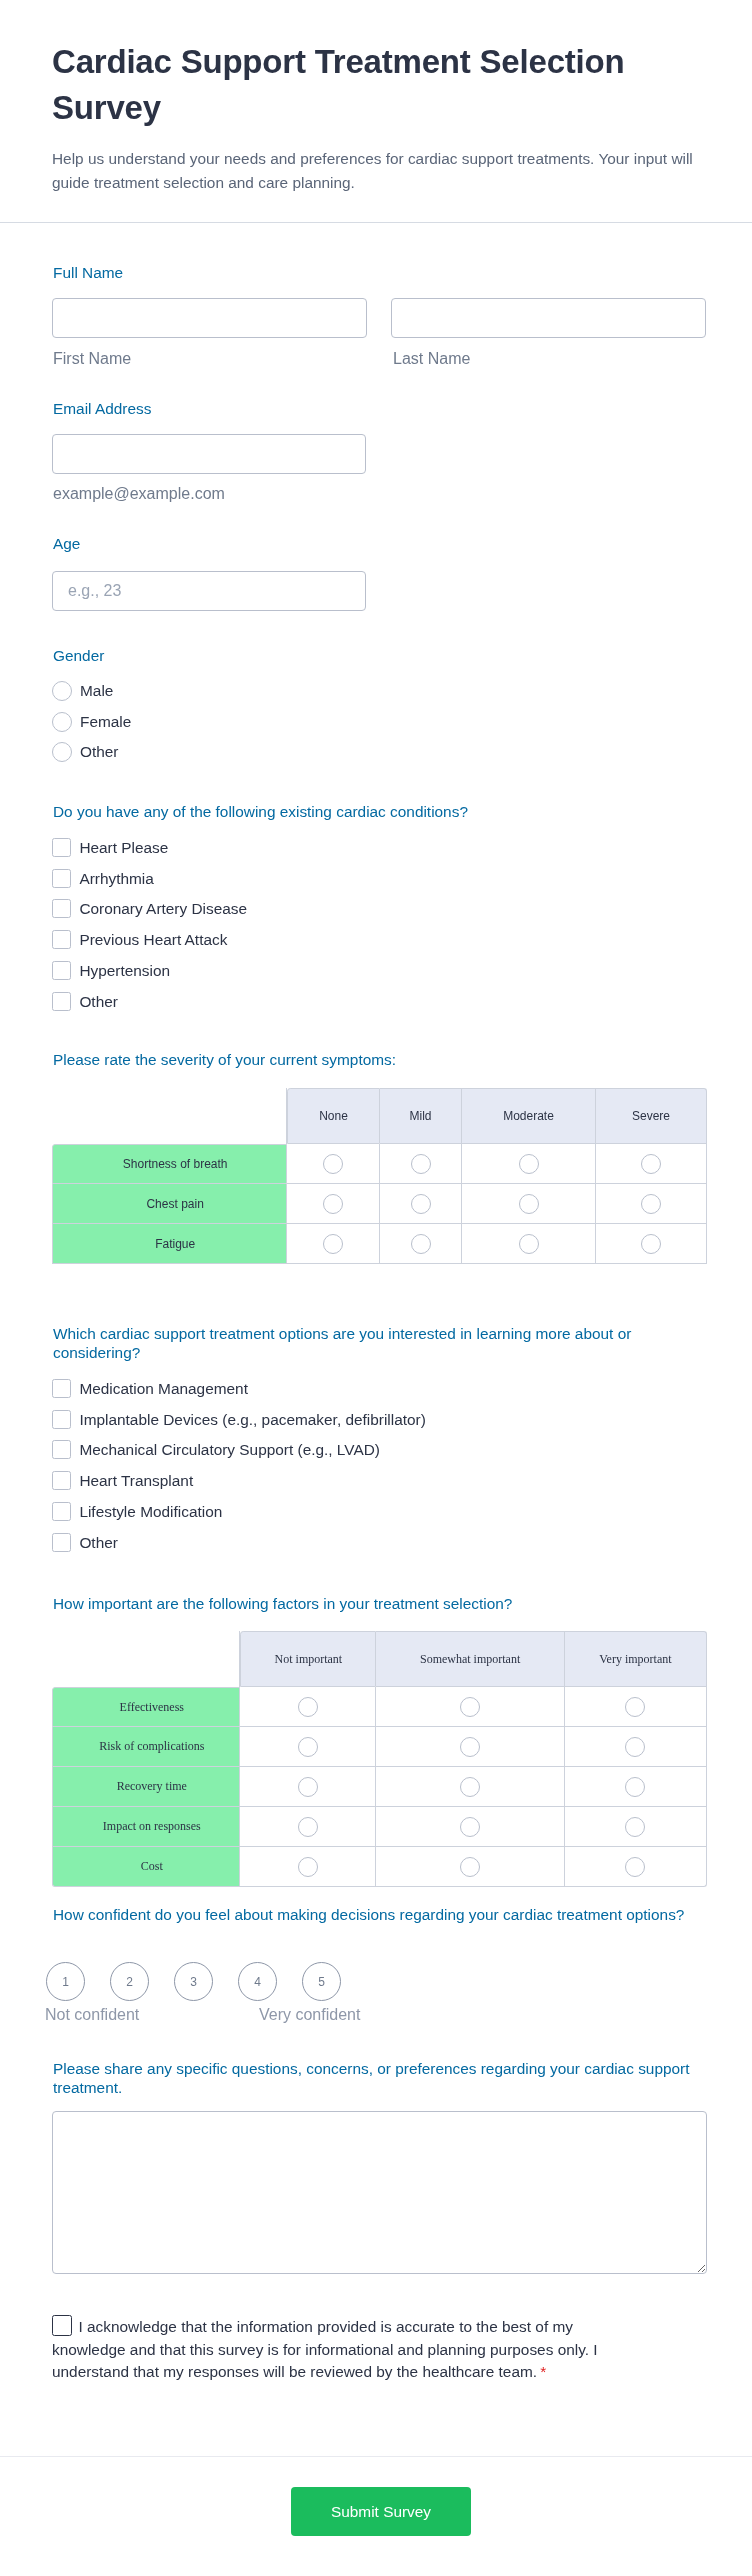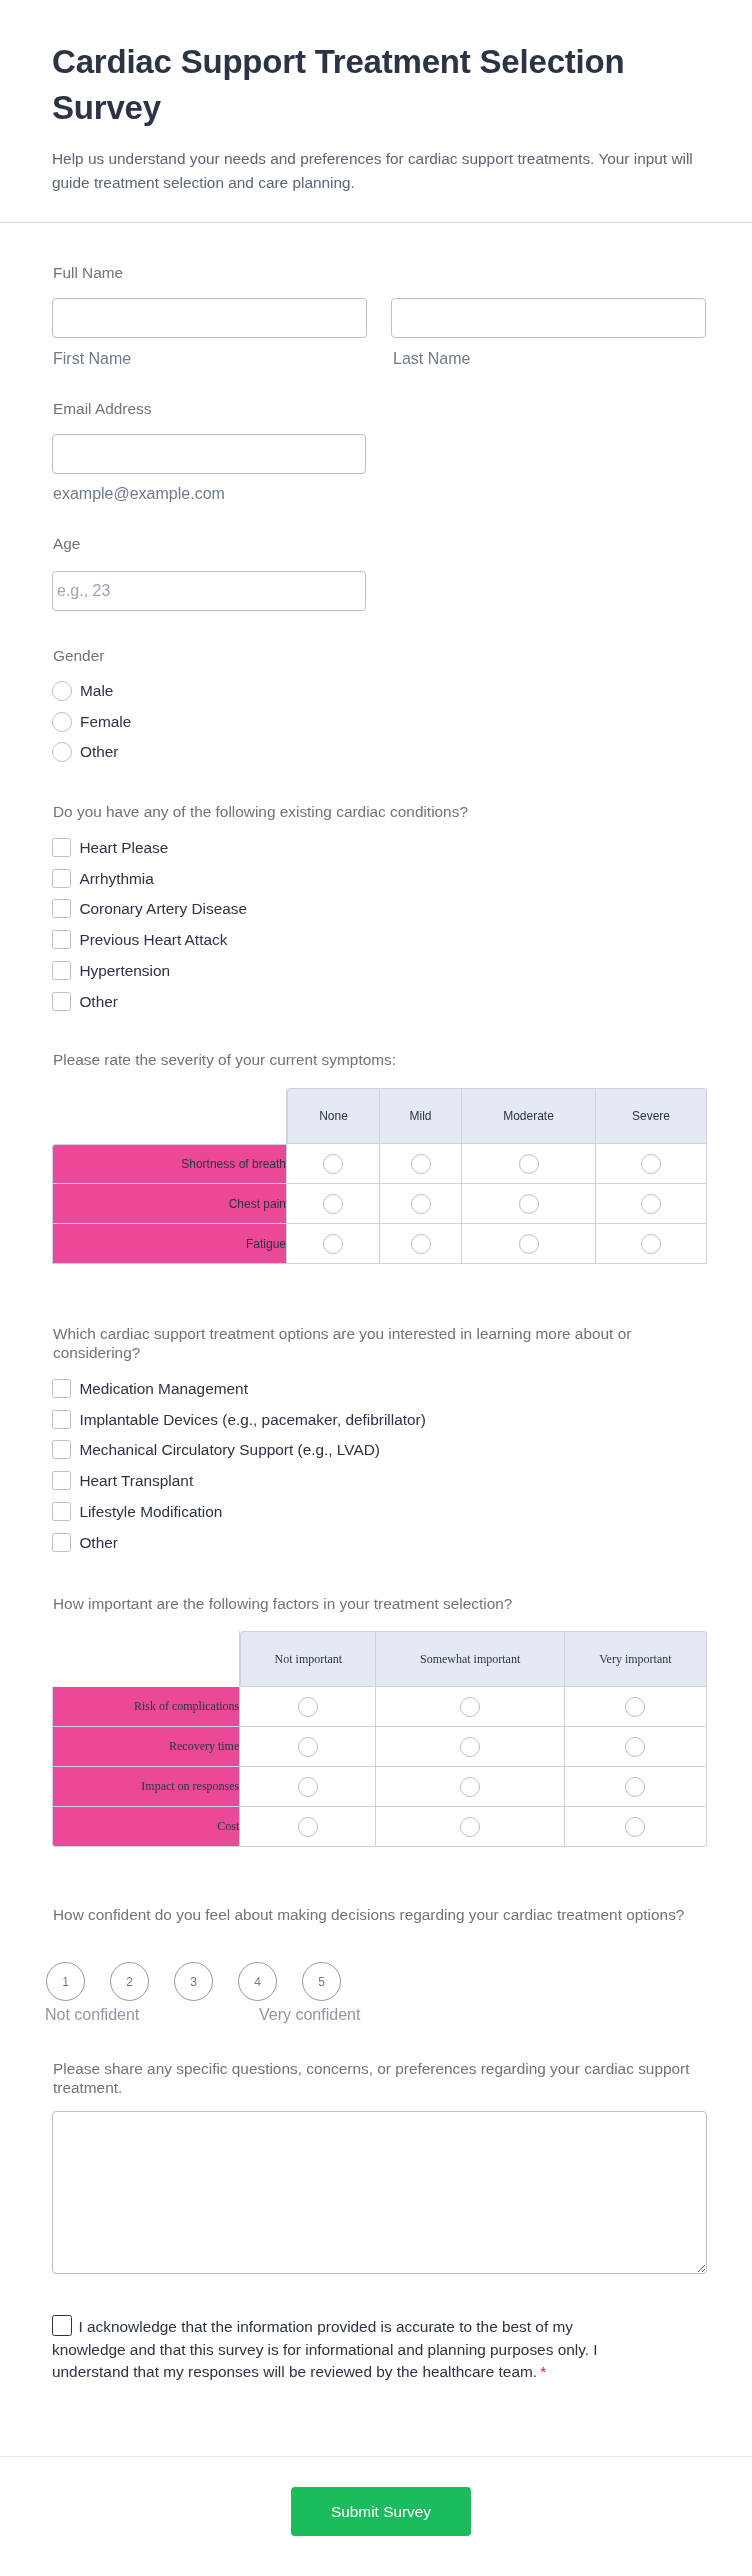--- a/index.html
+++ b/index.html
@@ -2,34 +2,34 @@
 <html style="font-size:13px"><head>
 <meta charset="utf-8">
 <style>
   * { box-sizing: border-box; margin: 0; padding: 0; }
   html, body { width: 752px; background: #ffffff; }
   body { font-family: "Liberation Sans", sans-serif; color: #2c3345; position: relative; height: 2576px; }
   .header { padding: 39px 52px 2px 52px; height: 223px; border-bottom: 0.8px solid #d6dbe3; }
   .title { font-size: 33px; line-height: 46px; font-weight: 600; color: #2c3345; letter-spacing: -0.2px; }
   .subtitle { font-size: 15.4px; line-height: 24px; color: #5a6578; margin-top: 16px; }
   .abs { position: absolute; }
-  .label { font-size: 15.4px; color: #737373; }
+  .label { font-size: 15.4px; color: #0369a1; }
   .sublabel { font-size: 16px; color: #6f7a8c; }
-  .input { position: absolute; height: 40px; border: 0.8px solid #b9bfcc; border-radius: 4px; background: #fff; font-family: "Liberation Sans", sans-serif; font-size: 16px; color: #2c3345; padding: 0 4px; outline: none; }
+  .input { position: absolute; height: 40px; border: 0.8px solid #b9bfcc; border-radius: 4px; background: #fff; font-family: "Liberation Sans", sans-serif; font-size: 16px; color: #2c3345; padding: 0 15px; outline: none; }
   .input::placeholder { color: #9aa4b4; }
   .radio { width: 20px; height: 20px; border: 1.2px solid #b9bfcc; border-radius: 50%; background: #fff; display: inline-block; }
   .check { width: 19.4px; height: 19.4px; border: 1.2px solid #b9bfcc; border-radius: 2.4px; background: #fff; display: inline-block; }
   .opt { position: absolute; left: 52px; display: flex; align-items: center; gap: 8px; font-size: 15.4px; color: #2c3345; cursor: pointer; }
   table.matrix { position: absolute; border-collapse: separate; border-spacing: 0; }
   table.matrix th, table.matrix td { border-right: 0.8px solid #cdd2dc; border-bottom: 0.8px solid #cdd2dc; }
   table.matrix th { background: #e5e9f4; font-weight: 400; font-size: 12px; color: #2c3345; height: 56px; text-align: center; border-top: 0.8px solid #cdd2dc; }
   table.matrix th.blank { background: transparent; border: none; border-right: 0.8px solid #cdd2dc; }
   table.matrix th.first-col { border-left: 0.8px solid #cdd2dc; border-top-left-radius: 3.2px; }
   table.matrix th.last-col { border-top-right-radius: 3.2px; }
-  table.matrix td.rowlabel { background: #ec4899; font-size: 12px; color: #2c3345; text-align: right; padding-left: 11.3px; border-left: 0.8px solid #cdd2dc; }
+  table.matrix td.rowlabel { background: #86efac; font-size: 12px; color: #2c3345; text-align: center; padding-left: 11.3px; border-left: 0.8px solid #cdd2dc; }
   table.matrix tr.first-row td.rowlabel { border-top: 0.8px solid #cdd2dc; border-top-left-radius: 3.2px; }
   table.matrix tr.last-row td.rowlabel { border-bottom-left-radius: 3.2px; }
   table.matrix tr.last-row td.last-cell { border-bottom-right-radius: 3.2px; }
   table.matrix td.cell { background: #fff; text-align: center; height: 40px; }
   table.matrix td.cell .radio { vertical-align: middle; }
   .scale-btn { position: absolute; width: 39px; height: 39px; border: 1.2px solid #8e97a8; border-radius: 50%; display: flex; align-items: center; justify-content: center; font-size: 12px; color: #6f7a8c; background: #fff; cursor: pointer; }
   textarea.ta { position: absolute; left: 52px; top: 2111px; width: 655px; height: 163px; border: 0.8px solid #b9bfcc; border-radius: 4px; resize: both; font-family: "Liberation Sans", sans-serif; font-size: 14.6px; padding: 8px; outline: none; }
   .ack { position: absolute; left: 52px; top: 2315px; width: 566px; font-size: 15.4px; line-height: 22.6px; color: #2c3345; }
   .ack .check { width: 20px; height: 21px; border: 1.6px solid #2c3345; border-radius: 2.4px; vertical-align: -4px; margin-right: 6.5px; }
   .req { color: #e02020; margin-left: 3.2px; }
@@ -172,20 +172,26 @@
       <col style="width:188px">
       <col style="width:142px">
     </colgroup>
   <tbody>
       <tr>
     <th class="blank"></th>
     <th class="first-col">Not important</th>
     <th>Somewhat important</th>
     <th class="last-col">Very important</th>
   </tr>
+  <tr class="first-row">
+    <td class="rowlabel">Effectiveness</td>
+    <td class="cell"><span class="radio"></span></td>
+    <td class="cell"><span class="radio"></span></td>
+    <td class="cell"><span class="radio"></span></td>
+  </tr>
   <tr>
     <td class="rowlabel">Risk of complications</td>
     <td class="cell"><span class="radio"></span></td>
     <td class="cell"><span class="radio"></span></td>
     <td class="cell"><span class="radio"></span></td>
   </tr>
   <tr>
     <td class="rowlabel">Recovery time</td>
     <td class="cell"><span class="radio"></span></td>
     <td class="cell"><span class="radio"></span></td>

